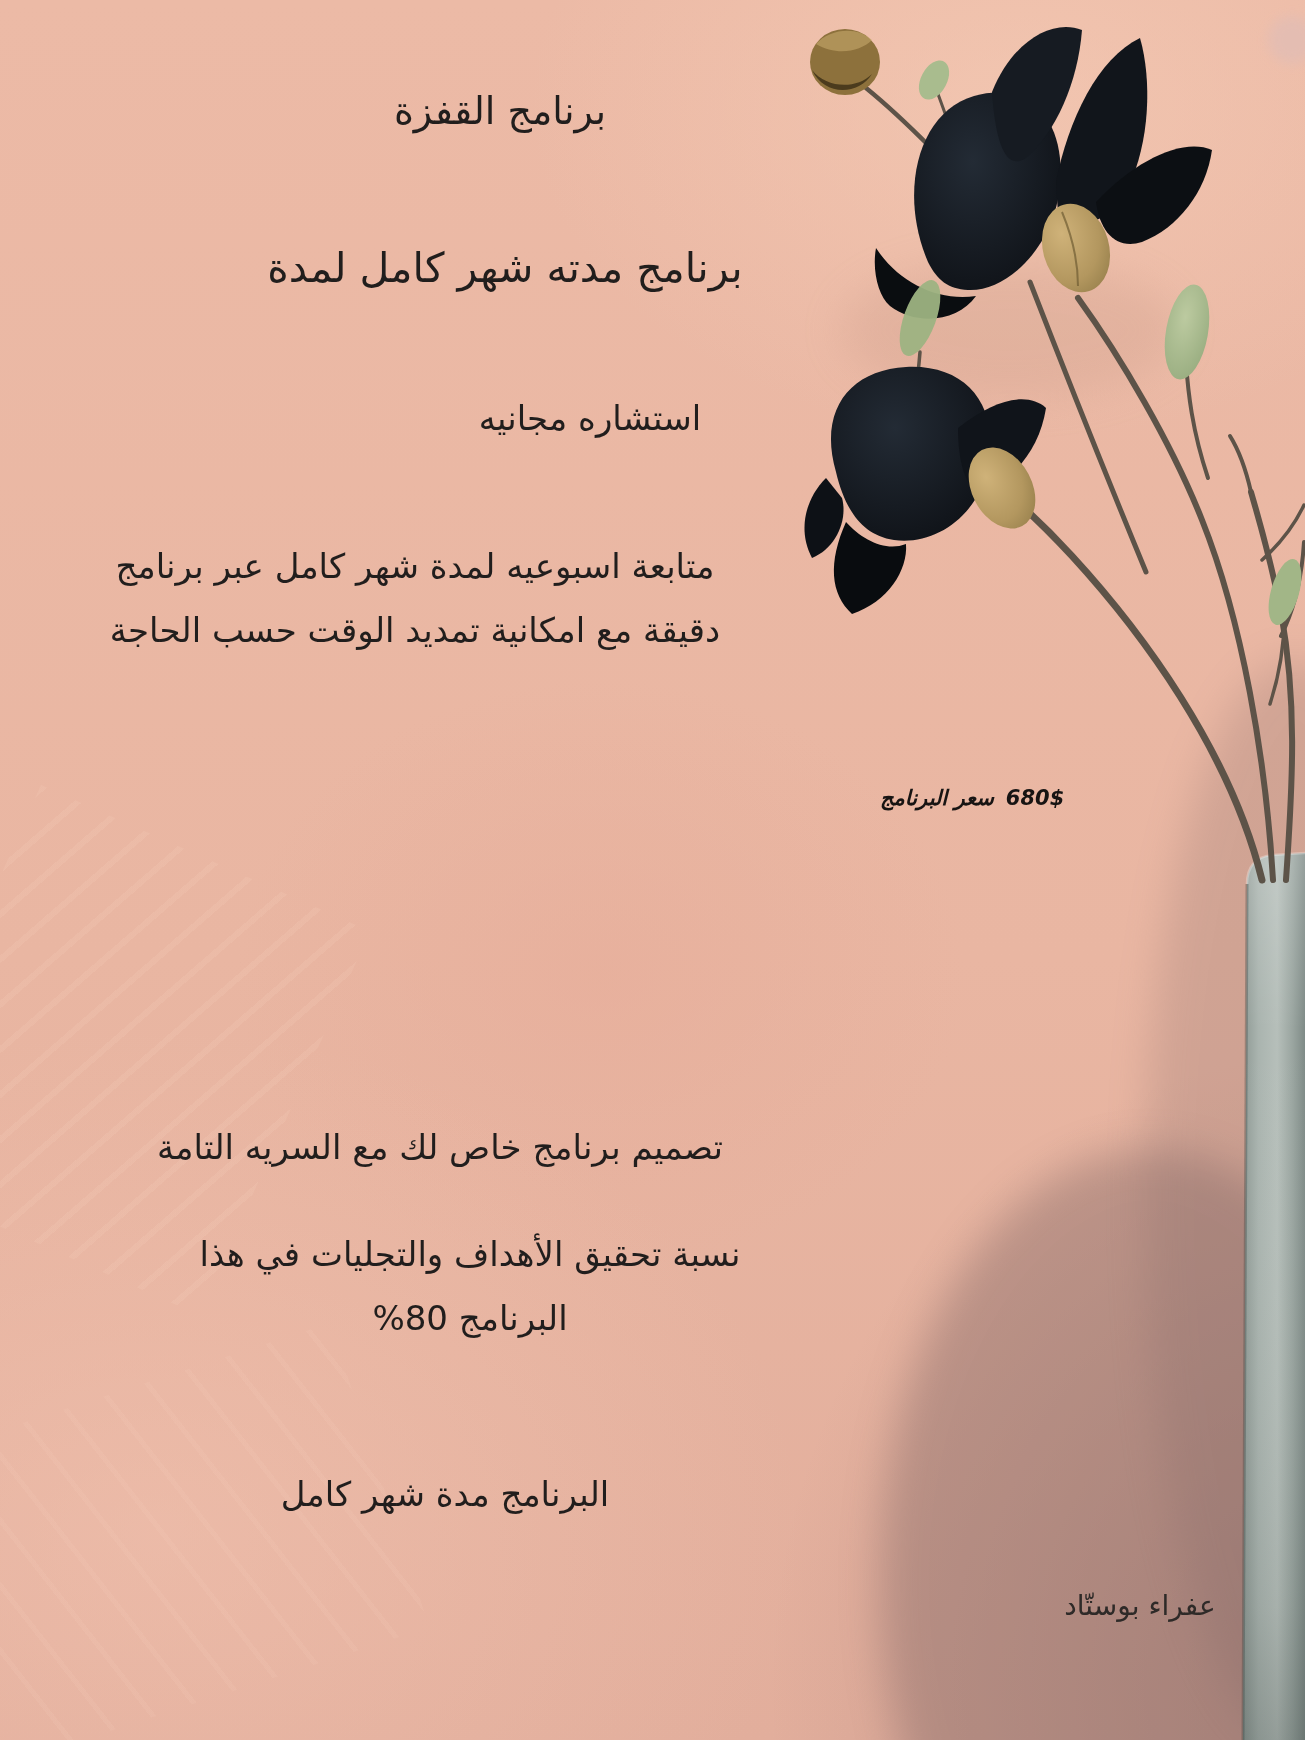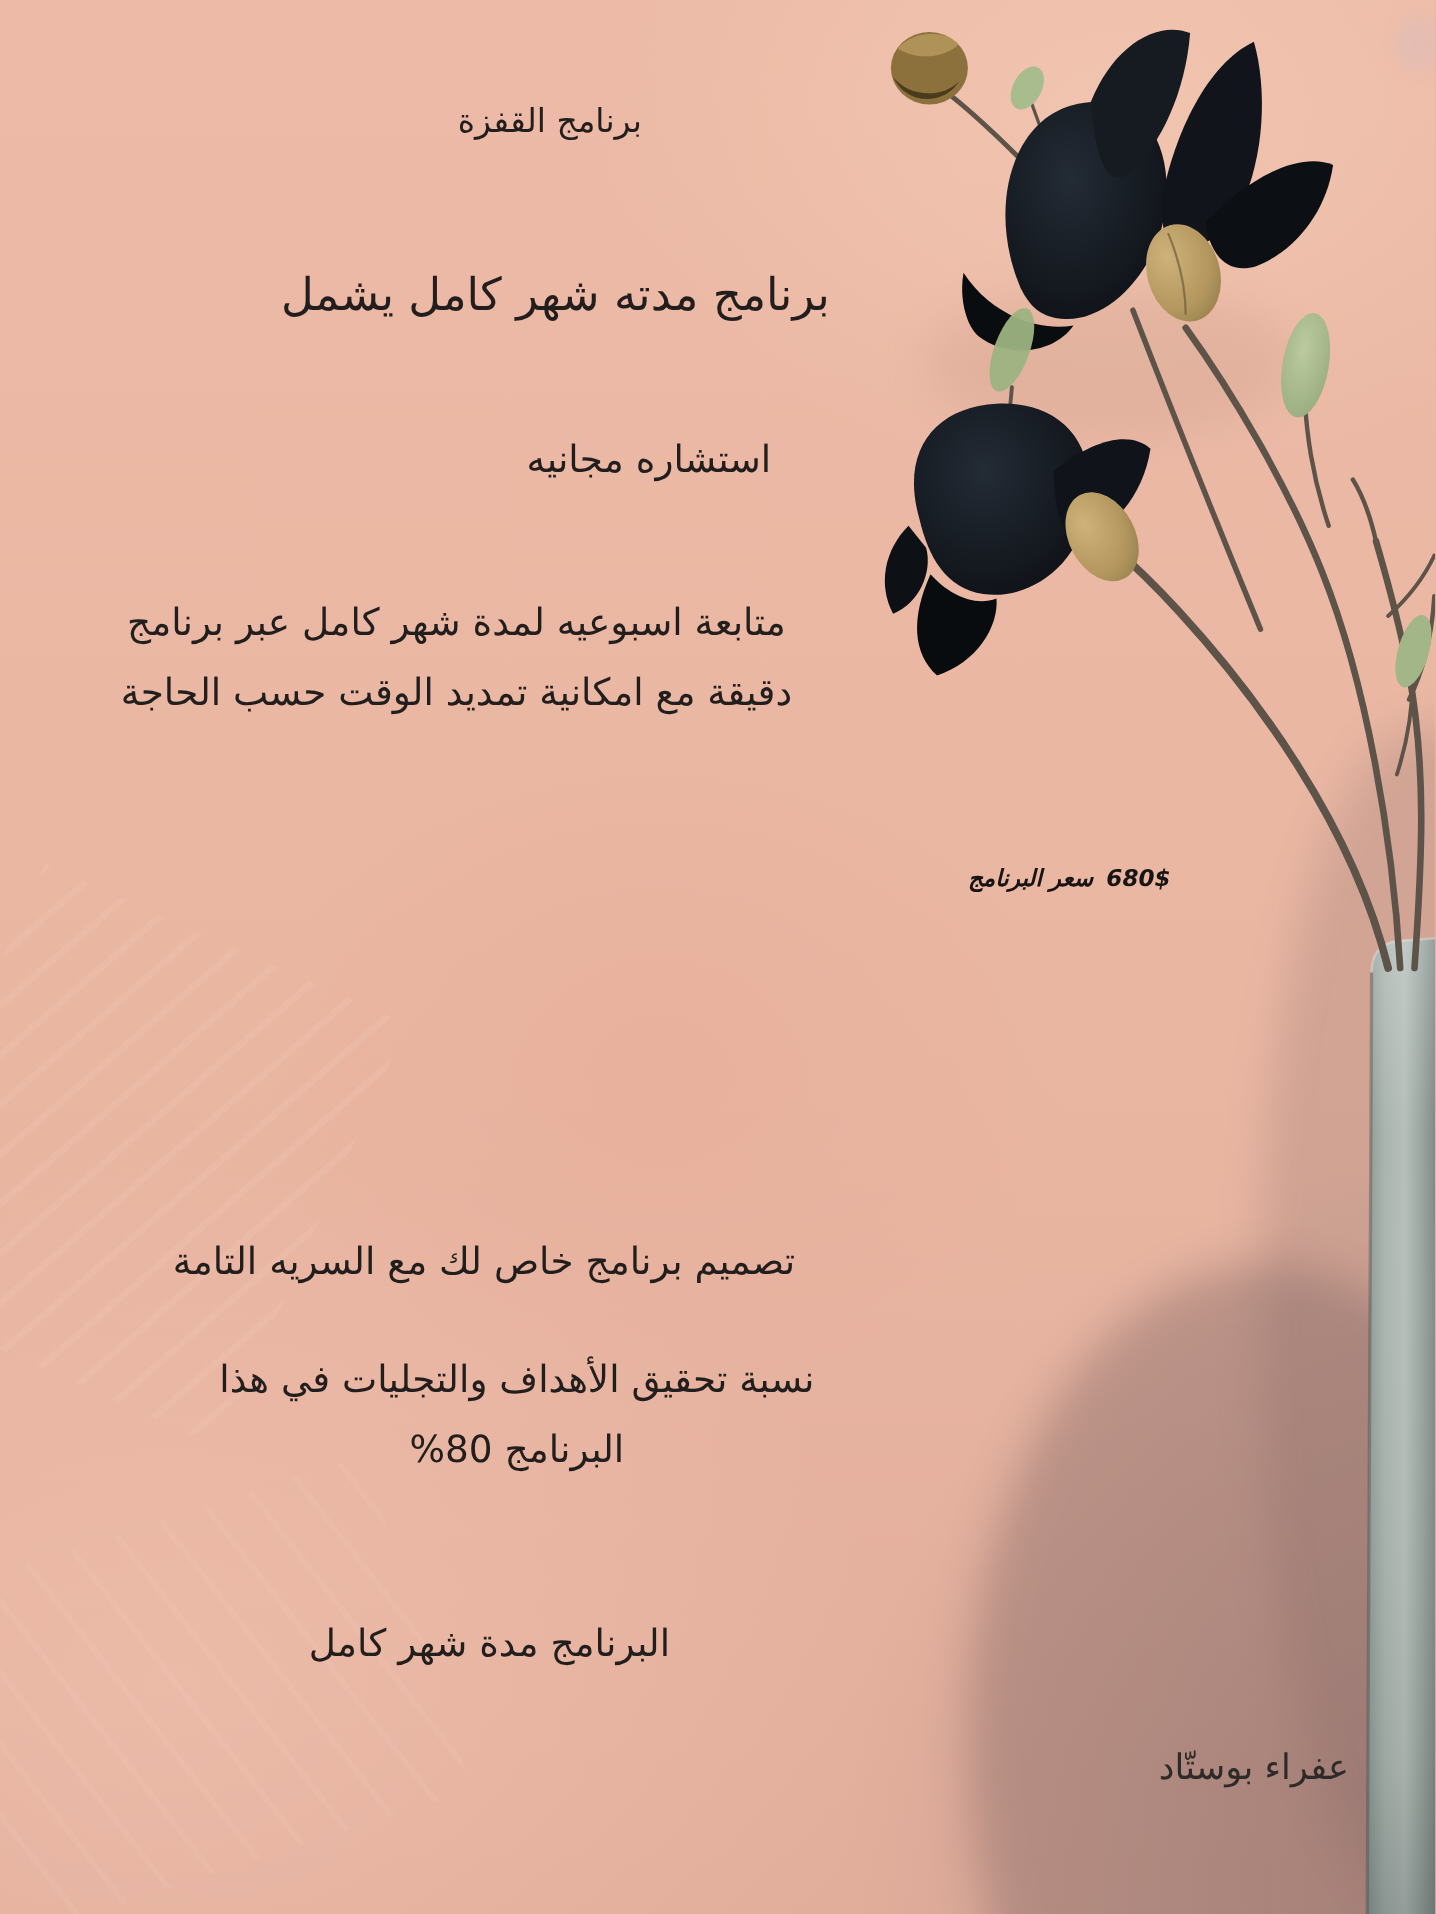--- a/index.html
+++ b/index.html
@@ -14,36 +14,36 @@
       radial-gradient(ellipse 760px 860px at 102% 97%, rgba(118,92,92,.34), transparent 74%),
       linear-gradient(180deg,#ecbaa6 0%,#e9b6a2 55%,#e2ae9c 100%);
   }
   .texture{position:absolute;pointer-events:none;opacity:.5;}
   .t1{left:-60px;top:840px;width:360px;height:420px;transform:rotate(24deg);
       background:repeating-linear-gradient(115deg, rgba(250,216,196,.28) 0 6px, rgba(250,216,196,0) 6px 34px);}
   .t2{left:-30px;top:1380px;width:420px;height:320px;transform:rotate(-18deg);
       background:repeating-linear-gradient(70deg, rgba(250,214,196,.22) 0 5px, rgba(250,214,196,0) 5px 40px);}
   .plant{position:absolute;inset:0;width:100%;height:100%;pointer-events:none;}
   .txt{position:absolute;direction:rtl;text-align:center;}
-  .title{margin:0;font-weight:400;font-size:30px;line-height:66px;left:200px;top:78px;width:600px;}
+  .title{margin:0;font-weight:400;font-size:38px;line-height:66px;left:200px;top:78px;width:600px;}
   .intro{margin:0;font-size:41px;line-height:64px;left:205px;top:236px;width:600px;}
   .f{margin:0;font-size:34px;line-height:64px;}
   .f span{display:block;}
   .f0{left:290px;top:386px;width:600px;}
   .f1{left:100px;top:534px;width:630px;}
   .f2{left:145px;top:848px;width:600px;}
   .f3{left:140px;top:1115px;width:600px;}
   .f4{left:160px;top:1222px;width:620px;}
   .f5{left:135px;top:1462px;width:620px;}
   .price{position:absolute;left:880px;top:786px;width:322px;display:flex;direction:ltr;
          align-items:baseline;gap:12px;
          font-weight:700;font-size:21px;color:#171413;font-style:italic;}
   .price-label{direction:rtl;}
   .signature{position:absolute;left:1040px;top:1582px;width:200px;text-align:center;direction:rtl;
-             font-size:32px;line-height:48px;color:#2e2a28;}
+             font-size:28px;line-height:48px;color:#2e2a28;}
 </style>
 </head>
 <body>
 
 <div class="poster">
 
   <div class="texture t1"></div>
   <div class="texture t2"></div>
 
   <svg class="plant" viewBox="0 0 1305 1740" aria-hidden="true">
@@ -140,21 +140,21 @@
     </g>
 
     <g>
       <ellipse cx="1187" cy="332" rx="21" ry="48" transform="rotate(10 1187 332)" fill="url(#gBud)"></ellipse>
       <ellipse cx="1285" cy="592" rx="14" ry="34" transform="rotate(16 1285 592)" fill="#a2b687"></ellipse>
     </g>
   </svg>
 
   <h1 class="txt title">برنامج القفزة</h1>
 
-  <p class="txt intro">برنامج مدته شهر كامل يشمل</p>
+  <p class="txt intro">برنامج مدته شهر كامل لمدة</p>
 
   <p class="txt f f0">
     <span>استشاره مجانيه</span>
   </p>
 
   <p class="txt f f1">
     <span>متابعة اسبوعيه لمدة شهر كامل عبر برنامج</span>
     <span>دقيقة مع امكانية تمديد الوقت حسب الحاجة</span>
   </p>
 

